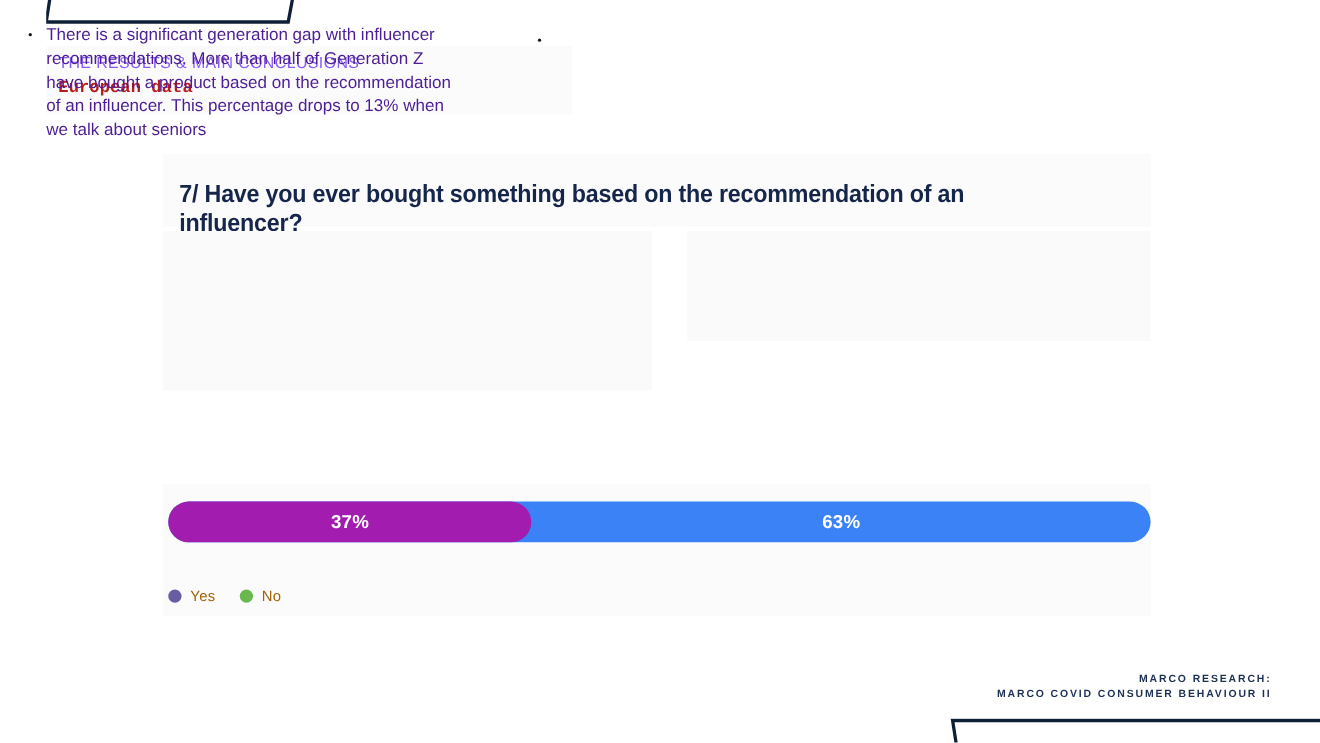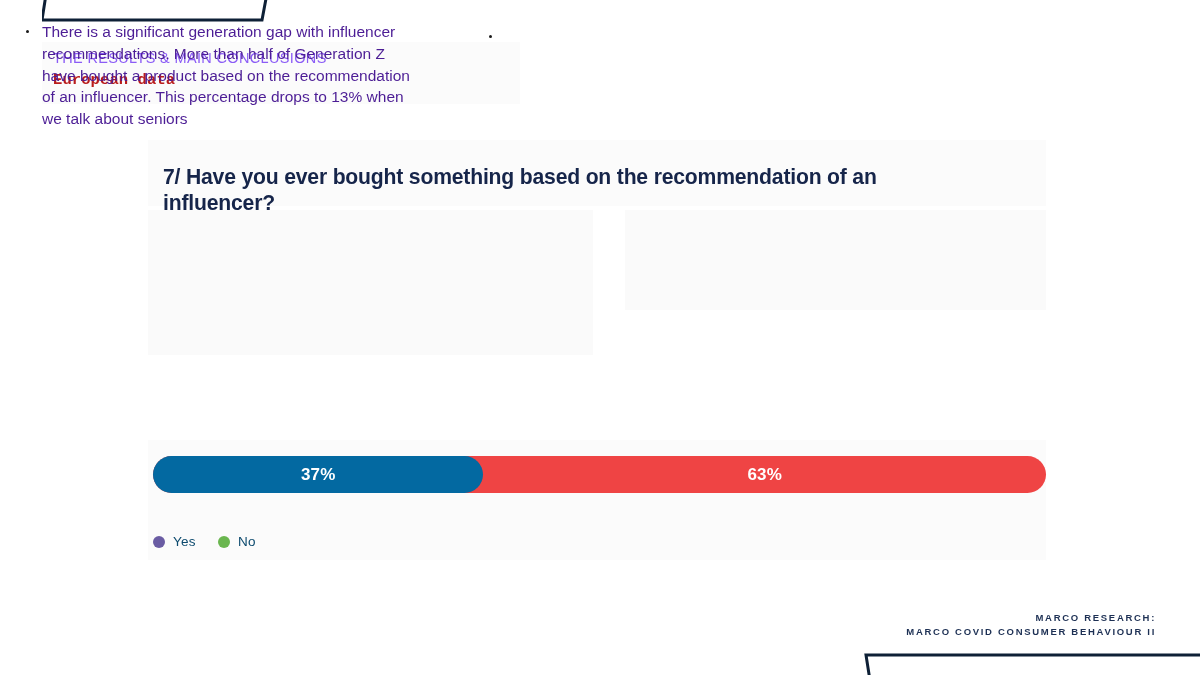--- a/index.html
+++ b/index.html
@@ -187,21 +187,21 @@
     gap: 8px;
   }
   .legend-swatch {
     width: 12px;
     height: 12px;
     border-radius: 50%;
     display: block;
   }
   .legend-label {
     font-size: 13.5px;
-    color: #0c4a6e;
+    color: #a16207;
     letter-spacing: 0.3px;
   }
 
   
   #footer {
     position: absolute;
     right: 44px;
     top: 611px;
     text-align: right;
     color: #1d3054;
@@ -245,24 +245,24 @@
 <ul id="bullet-list-right" class="bullet-list">
   <li class="bullet-item">
     <span class="bullet-dot"></span>
   </li>
 </ul>
 
 <div id="chart-panel"></div>
 
 <div id="chart-area">
   <div class="bar-track">
-    <div id="bar-segment-no" class="bar-segment" style="background: #ef4444;">
+    <div id="bar-segment-no" class="bar-segment" style="background: #3b82f6;">
       <span class="bar-value" style="margin-right: 31.5%; transform: translateX(50%);">63%</span>
     </div>
-    <div id="bar-segment-yes" class="bar-segment" style="background: #0369a1; width: 37%;">
+    <div id="bar-segment-yes" class="bar-segment" style="background: #a21caf; width: 37%;">
       <span class="bar-value">37%</span>
     </div>
   </div>
 </div>
 
 <div id="chart-legend">
   <div class="legend-entry">
     <span class="legend-swatch" style="background: rgb(106, 92, 163);"></span>
     <span class="legend-label">Yes</span>
   </div>

